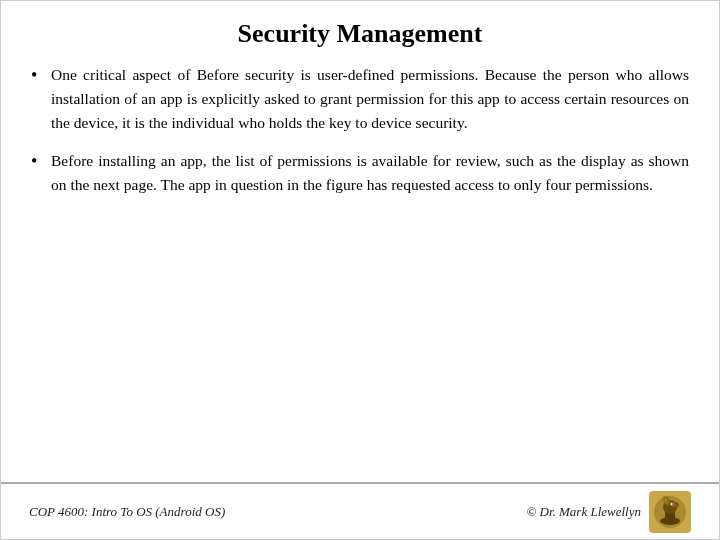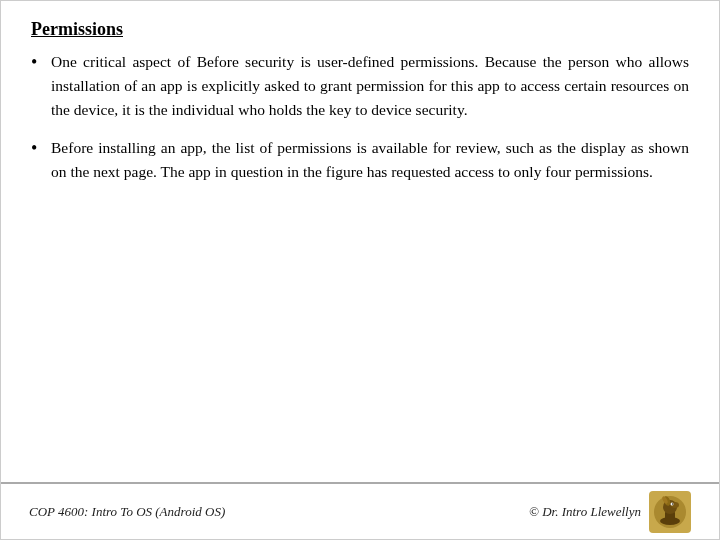--- a/index.html
+++ b/index.html
@@ -106,37 +106,37 @@
       display: inline-flex;
       align-items: center;
       justify-content: center;
     }
   </style>
 </head>
 <body>
 
 <div class="page-container">
   <div class="main-content">
-    <div class="section-heading">Permissions</div>
+    <div class="page-title">Security Management</div>
     <ul class="bullet-list">
       <li class="bullet-item">
         <span class="bullet-dot">•</span>
         <span class="bullet-text">One critical aspect of Before security is user-defined permissions.  Because the person who allows installation of an app is explicitly asked to grant permission for this app to access certain resources on the device, it is the individual who holds the key to device security.</span>
       </li>
       <li class="bullet-item">
         <span class="bullet-dot">•</span>
         <span class="bullet-text">Before installing an app, the list of permissions is available for review, such as the display as shown on the next page.  The app in question in the figure has requested access to only four permissions.</span>
       </li>
     </ul>
   </div>
 
   <div class="footer-area">
     <div class="footer-col">COP 4600: Intro To OS  (Android OS)</div>
     <div class="footer-col">
-      <span>© Dr. Intro Llewellyn</span>
+      <span>© Dr. Mark Llewellyn</span>
       <span class="logo-circle">
         <svg width="42" height="42" viewBox="0 0 42 42" xmlns="http://www.w3.org/2000/svg">
           <rect width="42" height="42" rx="4" fill="#c8a84b"></rect>
           <circle cx="21" cy="21" r="16" fill="#8B6914" opacity="0.5"></circle>
 
           <ellipse cx="21" cy="30" rx="10" ry="4" fill="#5a3e0a"></ellipse>
           <rect x="16" y="20" width="10" height="10" rx="2" fill="#5a3e0a"></rect>
 
           <ellipse cx="21" cy="16" rx="7" ry="7" fill="#6b4c10"></ellipse>
 

